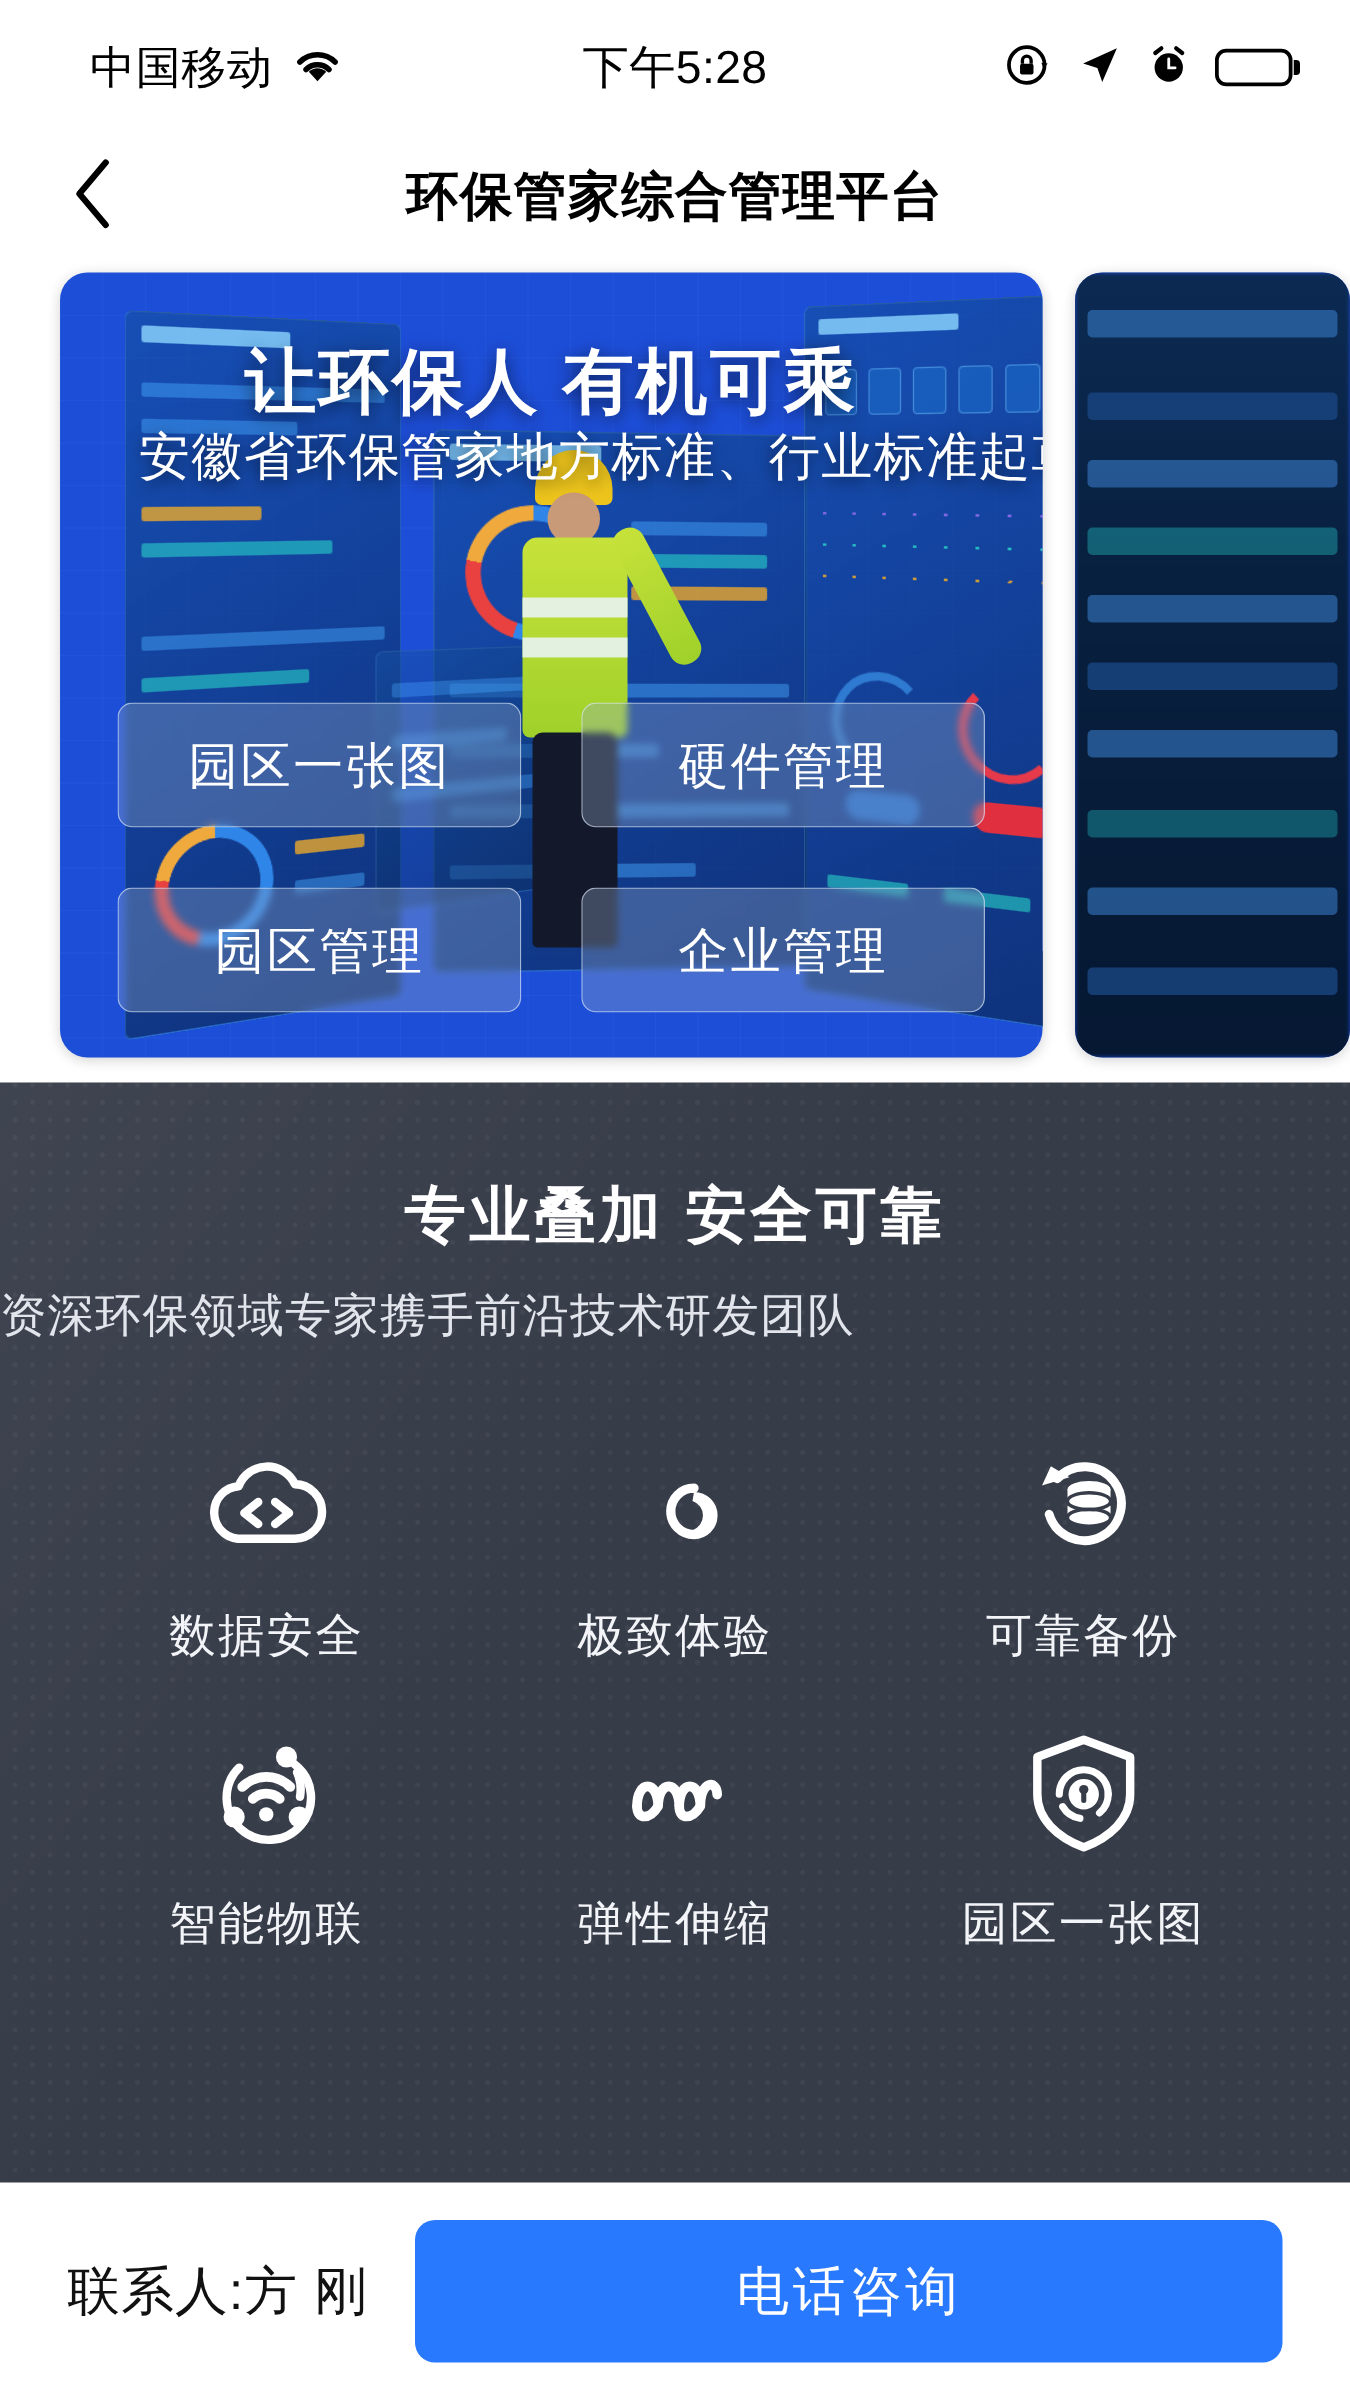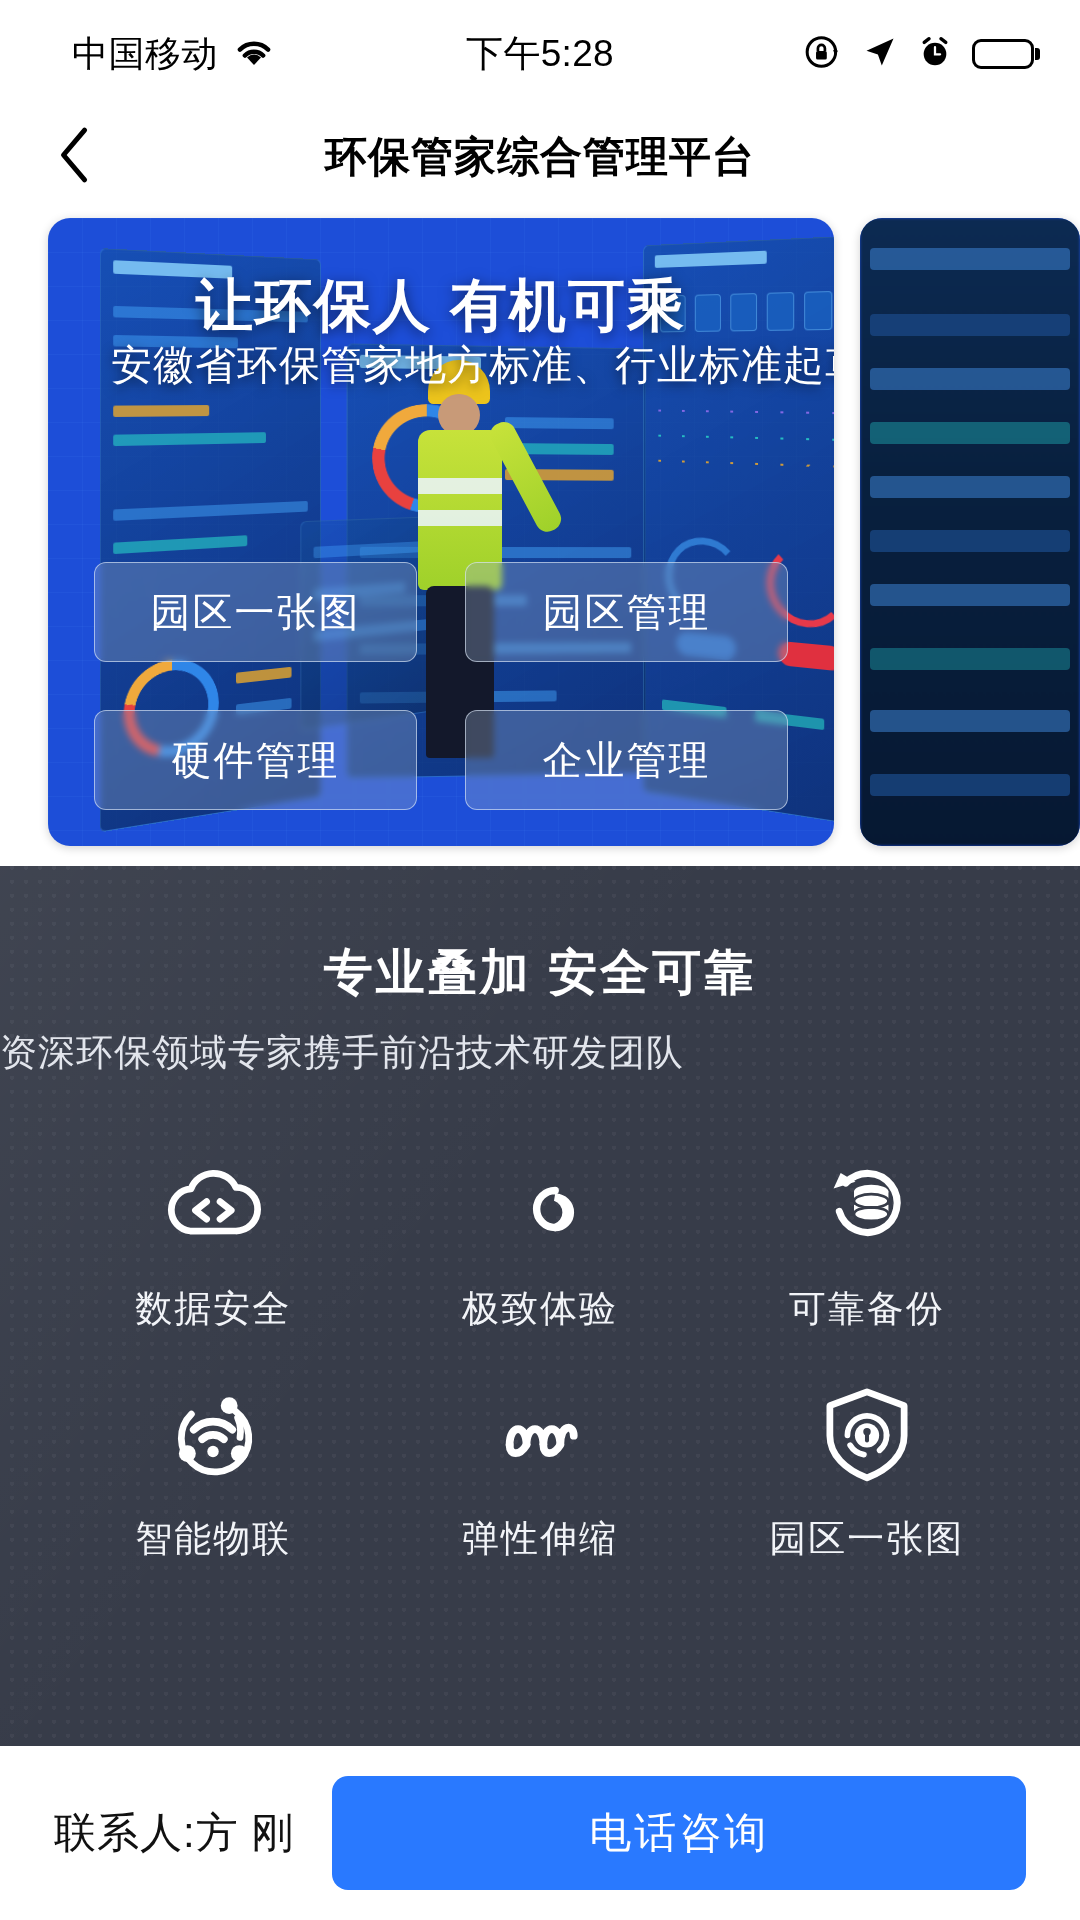--- a/index.html
+++ b/index.html
@@ -485,22 +485,22 @@
           <span class="w-stripe s2"></span>
           <span class="w-arm"></span>
           <span class="w-legs"></span>
         </div>
 
         <div class="banner-title">让环保人 有机可乘</div>
         <div class="banner-sub">安徽省环保管家地方标准、行业标准起草单位</div>
 
         <div class="slide-buttons">
           <div class="slide-btn">园区一张图</div>
+          <div class="slide-btn">硬件管理</div>
           <div class="slide-btn">园区管理</div>
-          <div class="slide-btn">硬件管理</div>
           <div class="slide-btn">企业管理</div>
         </div>
       </div>
 
       <div class="slide next">
         <div class="next-art"></div>
         <span class="next-bar" style="top:30px;"></span>
         <span class="next-bar" style="top:96px; background:rgba(25,70,130,.8);"></span>
         <span class="next-bar" style="top:150px;"></span>
         <span class="next-bar" style="top:204px; background:rgba(30,160,170,.5);"></span>

